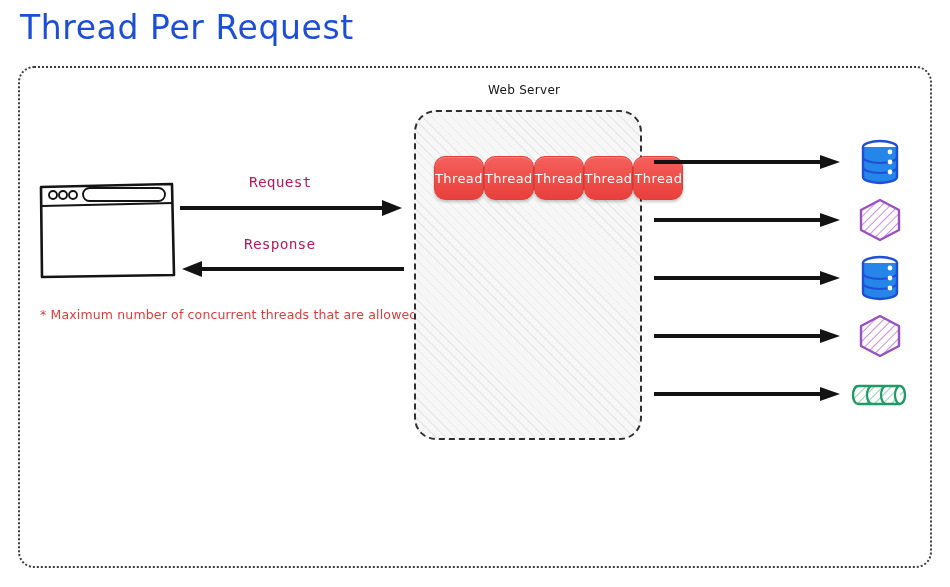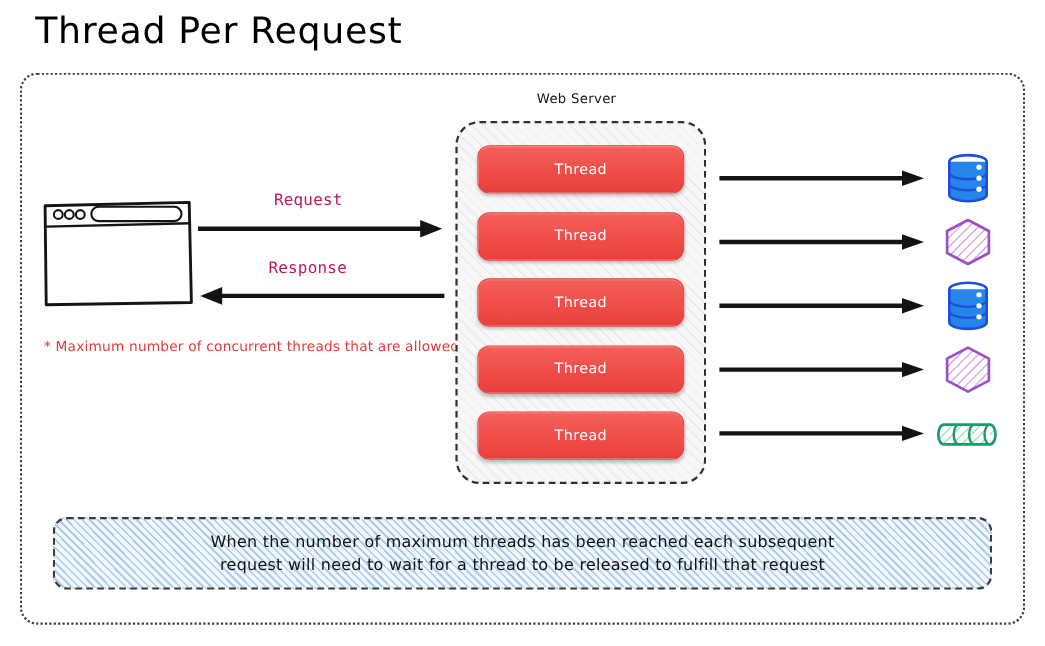--- a/index.html
+++ b/index.html
@@ -11,27 +11,27 @@
     font-family: "DejaVu Sans", sans-serif;
     position: relative;
     overflow: hidden;
   }
 
   .stage { position: absolute; inset: 0; }
 
   
   #page-title {
     position: absolute;
-    left: 32px;
+    left: 20px;
     top: 8px;
     font-family: "DejaVu Sans", sans-serif;
     font-size: 33px;
     font-weight: 400;
     letter-spacing: 0.6px;
-    color: #000000;
+    color: #1d4ed8;
     white-space: nowrap;
   }
 
   
   #outer-frame {
     position: absolute;
     left: 18px;
     top: 66px;
     width: 914px;
     height: 502px;
@@ -103,23 +103,22 @@
     border: 2px dashed #2f2f2f;
     border-radius: 22px;
     background-color: #f7f7f7;
     background-image: repeating-linear-gradient(
         45deg,
         rgba(0,0,0,0.055) 0px,
         rgba(0,0,0,0.055) 1px,
         rgba(255,255,255,0) 1px,
         rgba(255,255,255,0) 7px
     );
-    padding: 20px 18px;
+    padding: 44px 18px;
     display: flex;
-    flex-direction: column;
     justify-content: space-between;
   }
 
   .thread-box {
     height: 44px;
     border-radius: 11px;
     background: linear-gradient(180deg, #f4605c 0%, #ef4d49 55%, #e8403c 100%);
     border: 1px solid #e23f3b;
     box-shadow: 0 2px 3px rgba(0,0,0,0.22), inset 0 1px 0 rgba(255,255,255,0.22);
     display: flex;
@@ -326,18 +325,14 @@
           </pattern>
         </defs>
         <path d="M8,18 L50,18 a5,9 0 0 1 0,18 L8,36 a5,9 0 0 1 0,-18 Z" fill="url(#hatchGreen)" stroke="#1f9a68" stroke-width="2.4" stroke-linejoin="round"></path>
         <path d="M50,18 a5,9 0 0 0 0,18" fill="#ffffff" stroke="#1f9a68" stroke-width="2.2"></path>
         <path d="M22,18 a5,9 0 0 0 0,18" fill="none" stroke="#1f9a68" stroke-width="2.2"></path>
         <path d="M36,18 a5,9 0 0 0 0,18" fill="none" stroke="#1f9a68" stroke-width="2.2"></path>
       </svg>
     </div>
   </div>
 
-  <div id="info-banner">
-    <div class="banner-line">When the number of maximum threads has been reached each subsequent</div>
-    <div class="banner-line">request will need to wait for a thread to be released to fulfill that request</div>
-  </div>
 
 </div>
 
 </body></html>

